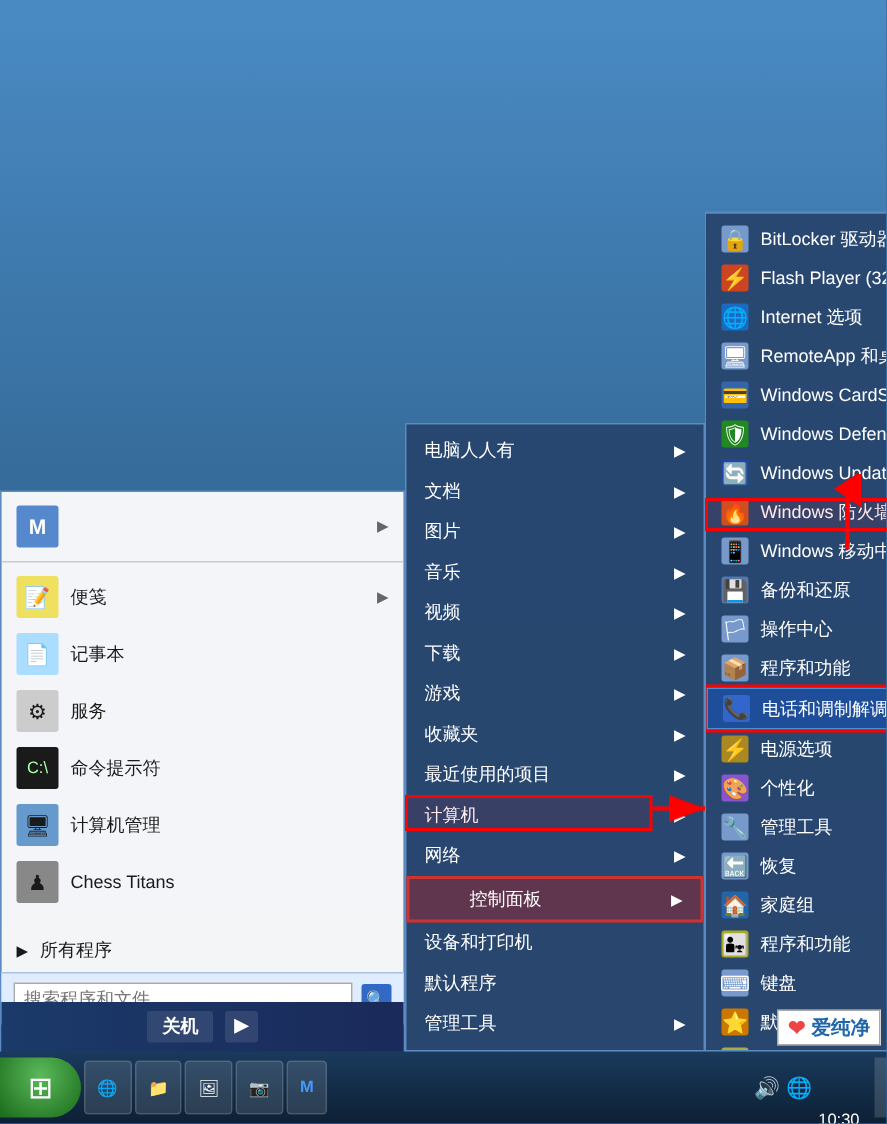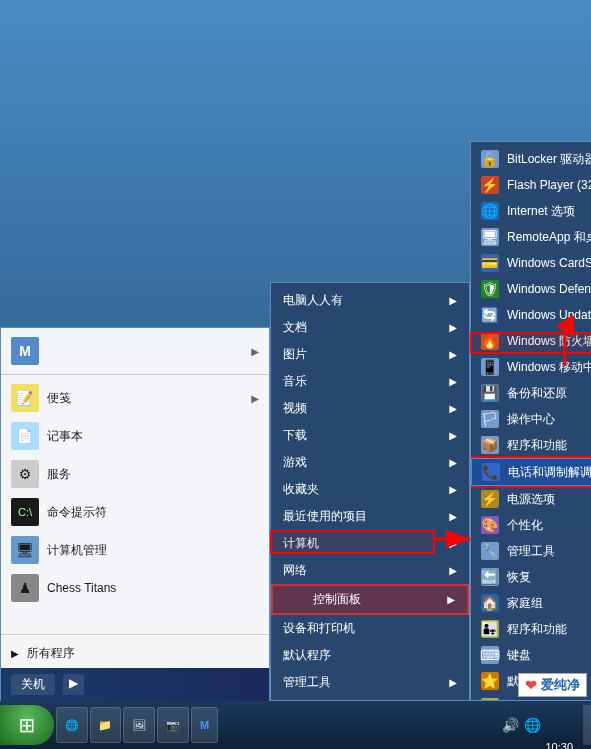--- a/index.html
+++ b/index.html
@@ -151,22 +151,23 @@
       border: 1px solid #aaa;
       padding: 3px 6px;
       font-size: 12px;
       background: white;
     }
 
     .start-menu-footer {
       background: linear-gradient(90deg, #1a3a6a, #1a2a5a);
       padding: 6px 10px;
       display: flex;
-      justify-content: flex-start;
+      justify-content: center;
       gap: 8px;
+      font-weight: bold;
     }
 
     
     .second-menu {
       position: absolute;
       bottom: 48px;
       left: 270px;
       width: 200px;
       background: rgba(40, 70, 110, 0.97);
       border: 1px solid #5a8ac0;
@@ -364,20 +365,26 @@
             <span>Chess Titans</span>
           </div>
         </div>
         <div class="start-menu-divider"></div>
 
         <div class="start-menu-item" style="padding: 6px 10px;">
           <span style="font-size:10px;">▶</span>
           <span>所有程序</span>
         </div>
 
+        <div class="start-menu-search">
+          <input type="text" style="flex: 1 1 0%; border: 1px solid rgb(170, 170, 170); padding: 3px 6px; font-size: 12px;" placeholder="搜索程序和文件">
+          <div style="width:20px;height:20px;background:#316ac5;border-radius:2px;display:flex;align-items:center;justify-content:center;cursor:pointer;">
+            <span style="color:white;font-size:11px;">🔍</span>
+          </div>
+        </div>
       </div>
     </div>
 
     <div class="start-menu-footer">
       <span style="color:white;font-size:12px;cursor:pointer;padding:2px 10px;background:rgba(255,255,255,0.1);border-radius:2px;">关机</span>
       <span style="color:white;font-size:12px;cursor:pointer;padding:2px 6px;background:rgba(255,255,255,0.1);border-radius:2px;">▶</span>
     </div>
   </div>
 
   <div class="second-menu">

